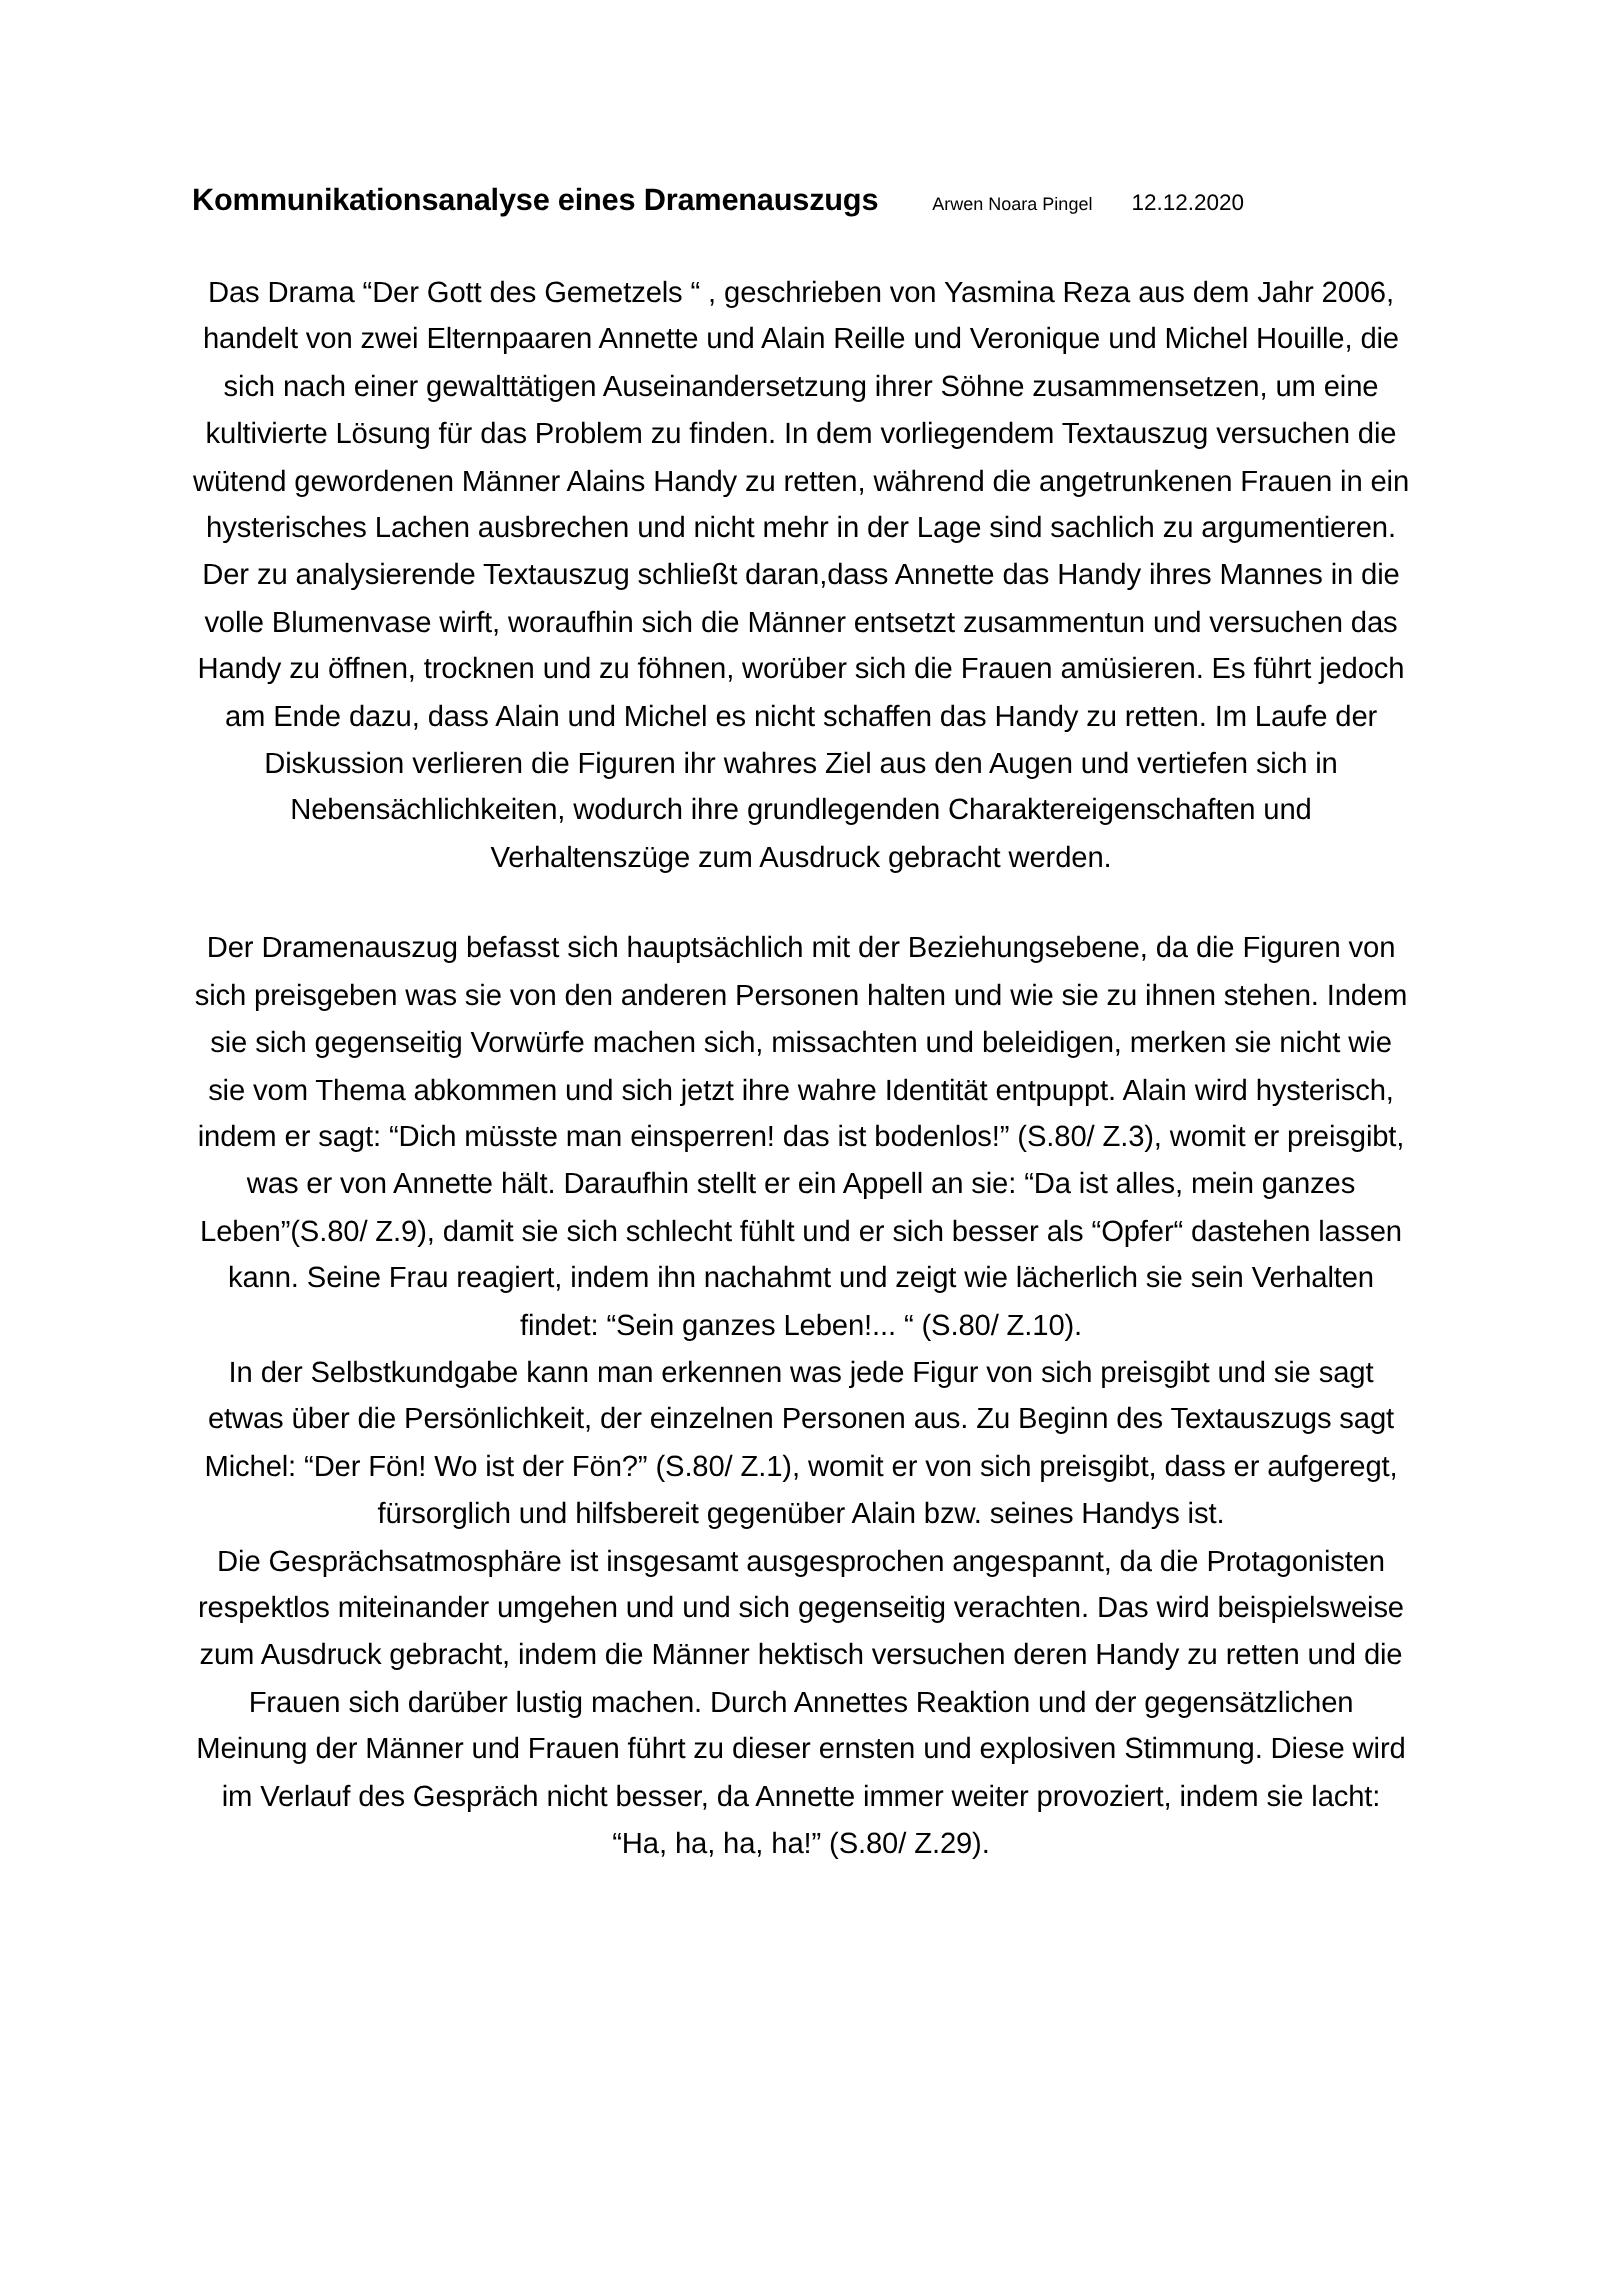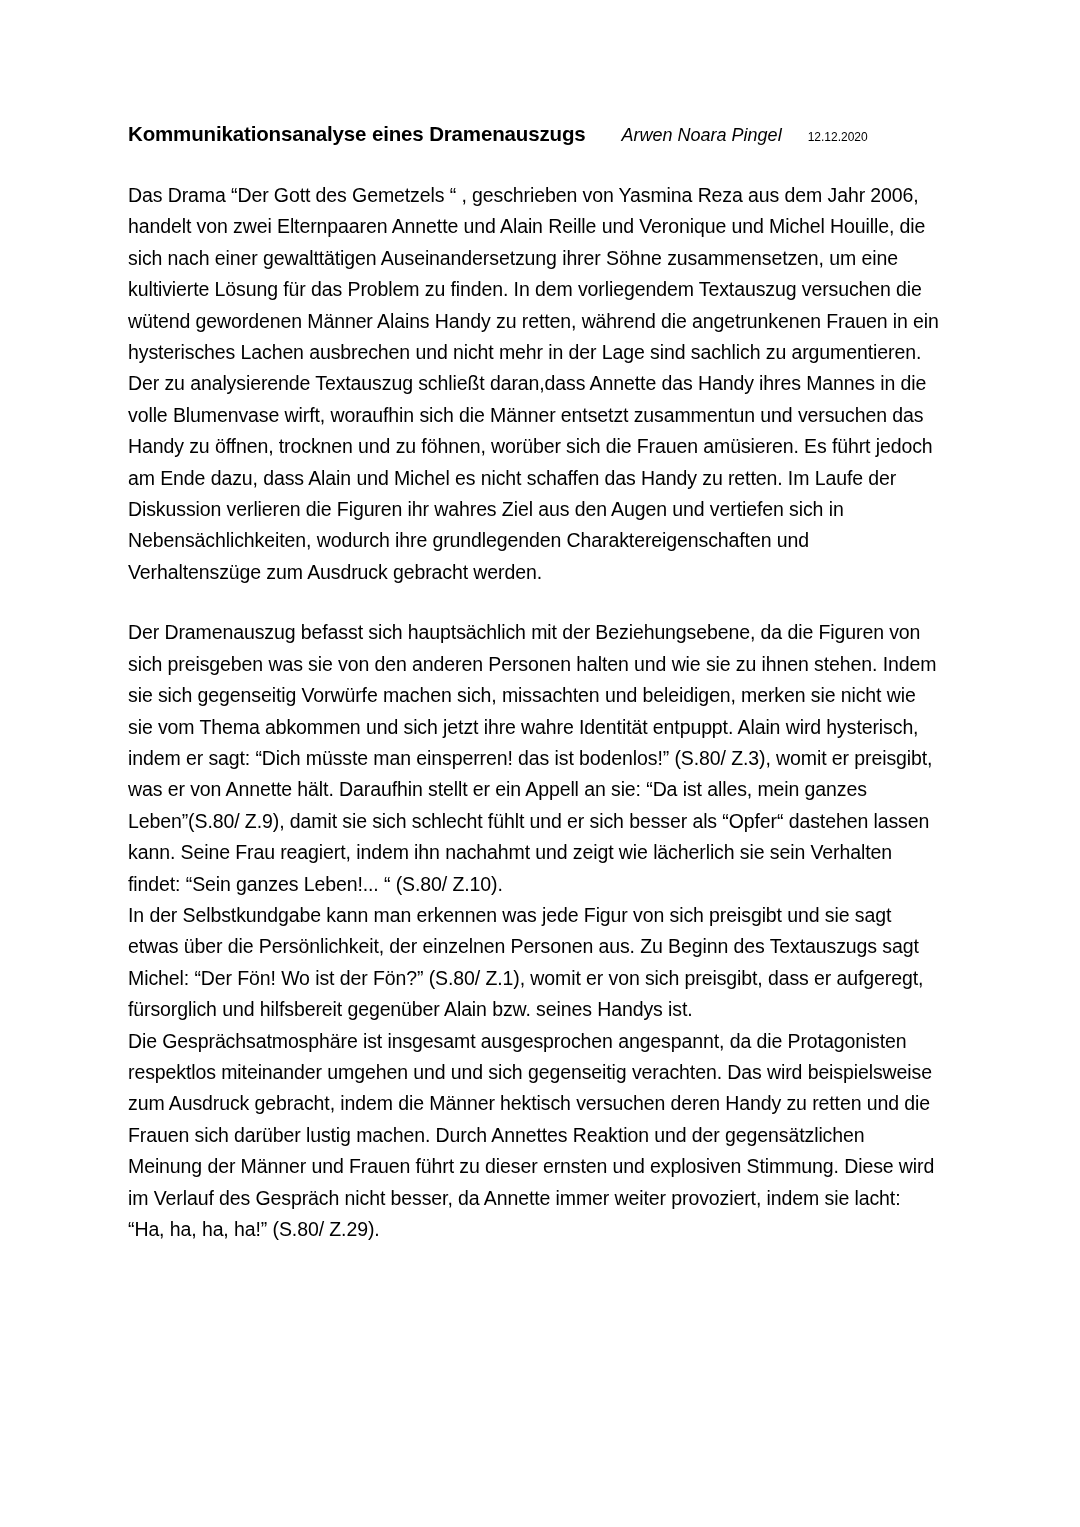--- a/index.html
+++ b/index.html
@@ -29,35 +29,34 @@
     align-items: baseline;
     margin-bottom: 34px;
   }
   .doc-title {
     font-size: 20.5px;
     font-weight: bold;
     letter-spacing: -0.15px;
     white-space: nowrap;
   }
   .author {
-    font-size: 18px;
+    font-size: 12px;
     margin-left: 36px;
     white-space: nowrap;
-    font-style: italic;
   }
   .date {
-    font-size: 12px;
+    font-size: 15px;
     margin-left: 26px;
     white-space: nowrap;
   }
   p.body-par {
     font-size: 19.5px;
     line-height: 31.4px;
     margin: 0;
-    text-align: left;
+    text-align: center;
     letter-spacing: -0.1px;
   }
   p.gap-after {
     margin-bottom: 29px;
   }
 </style>
 </head>
 <body>
 
 <div class="page">

